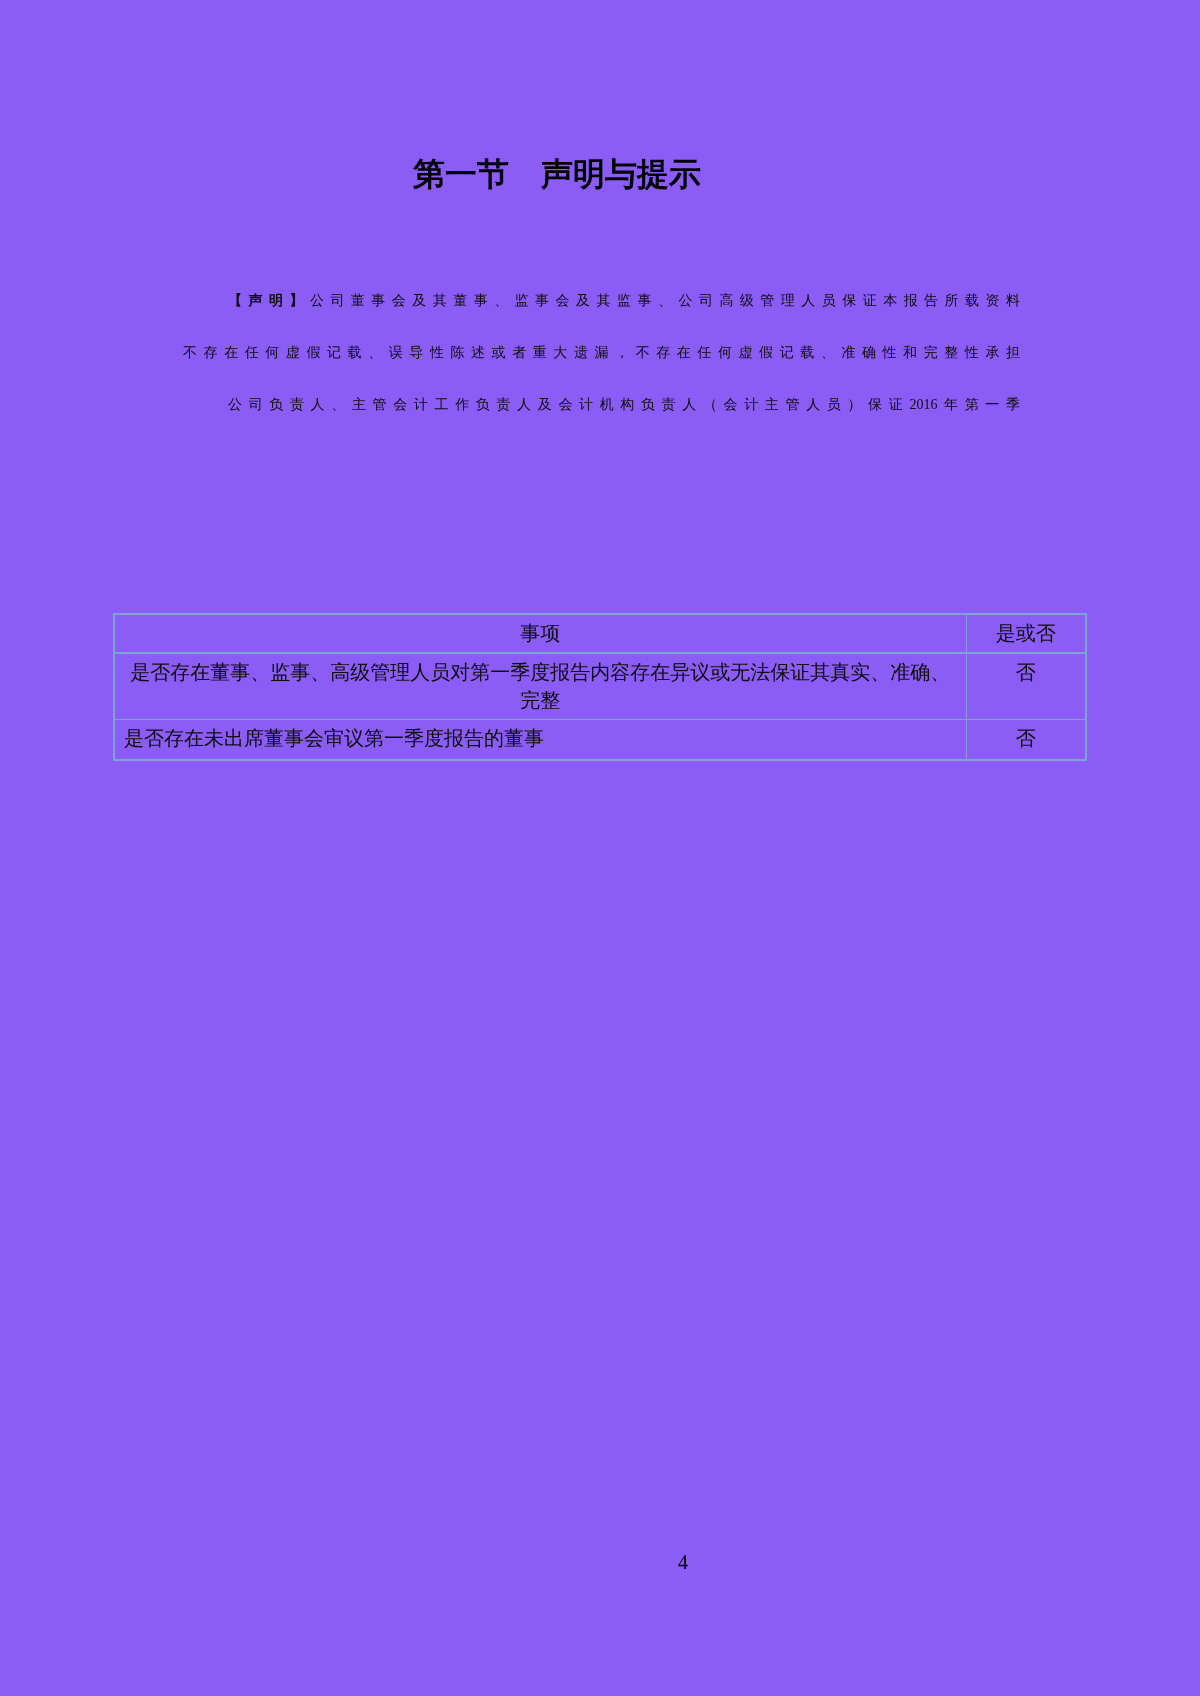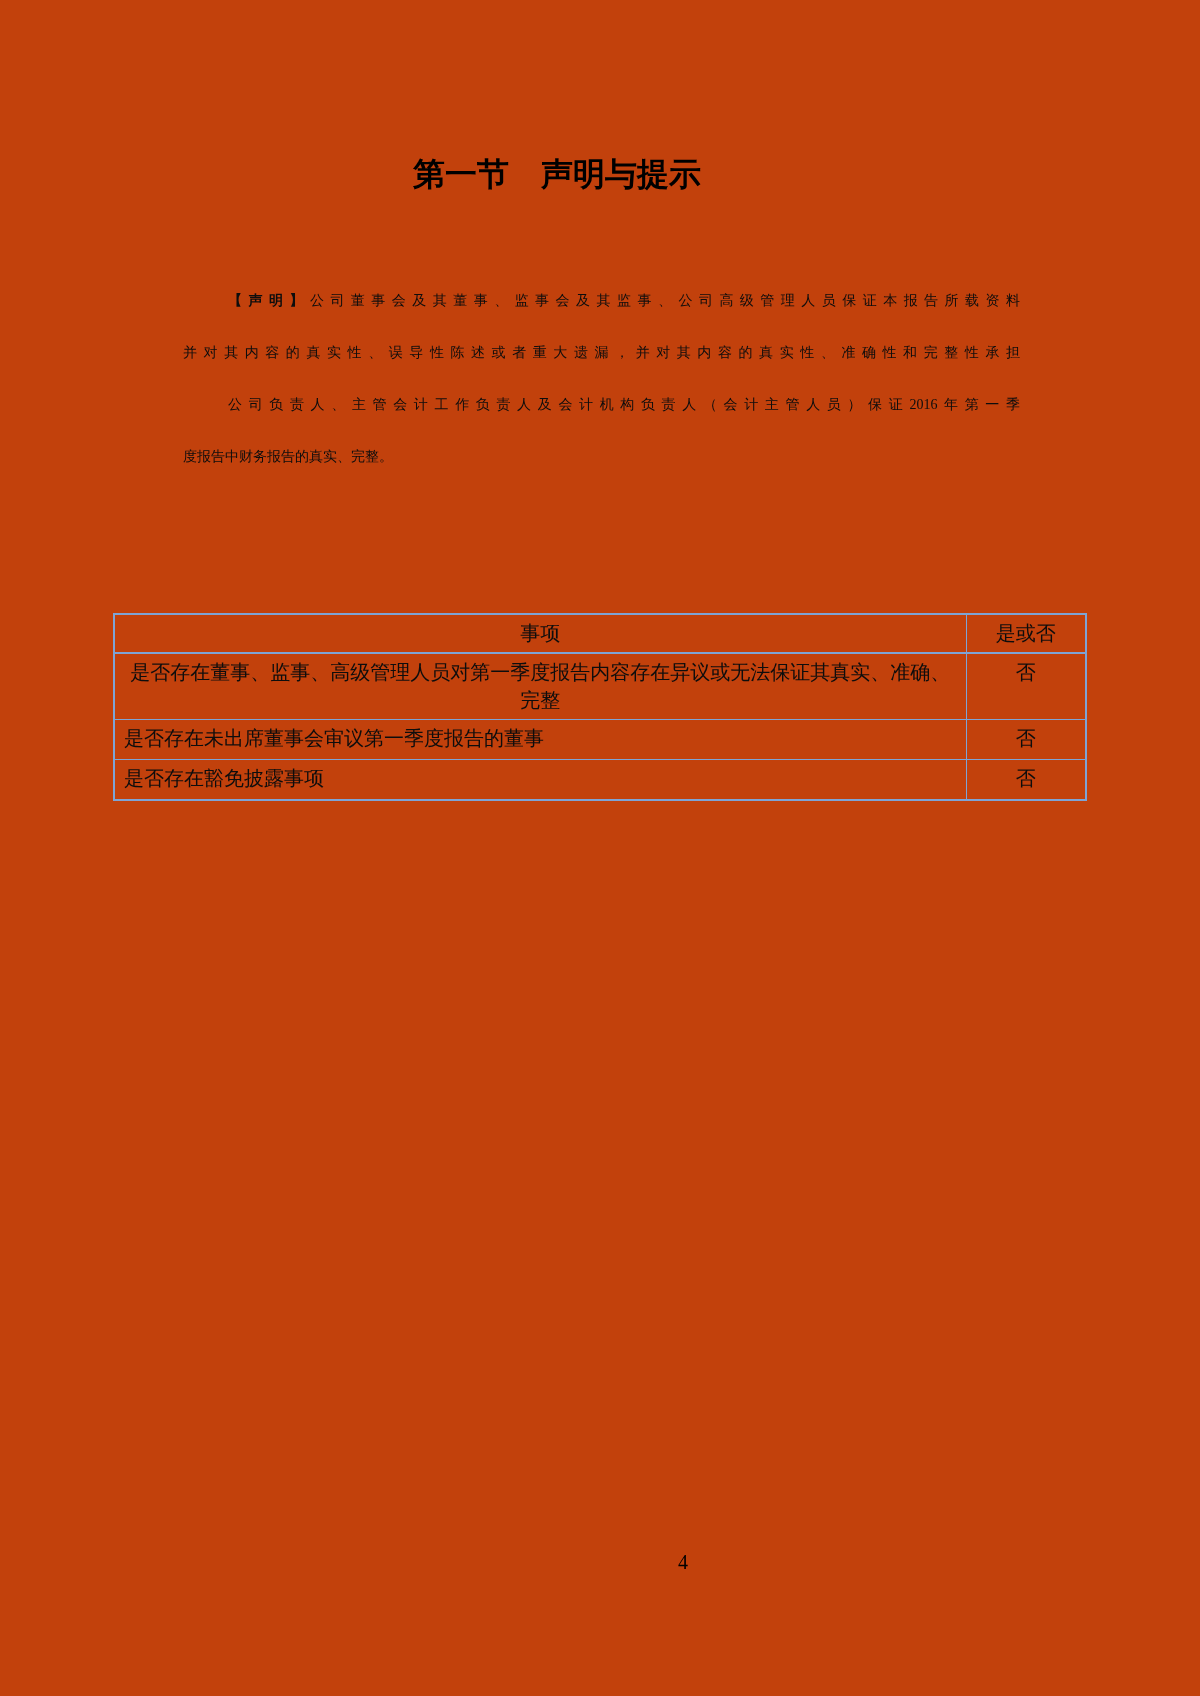--- a/index.html
+++ b/index.html
@@ -4,21 +4,21 @@
 <style>
   html, body {
     margin: 0;
     padding: 0;
     background: #ffffff;
   }
   .page {
     position: relative;
     width: 1200px;
     height: 1696px;
-    background: #c2410c;
+    background: #8b5cf6;
     overflow: hidden;
     font-family: "Liberation Serif", "DejaVu Serif", serif;
     color: #111111;
   }
   .doc-title {
     position: absolute;
     top: 152px;
     left: -43px;
     width: 1200px;
     text-align: center;
@@ -105,26 +105,25 @@
 <body>
 
 <div class="page">
 
   <div class="doc-title">第一节　声明与提示</div>
 
   <div class="body-text">
 
     <div class="paragraph">
       <div class="line just indent"><span class="bold">【声明】</span><span>公司董事会及其董事、监事会及其监事、公司高级管理人员保证本报告所载资料</span></div>
-      <div class="line just">并对其内容的真实性、误导性陈述或者重大遗漏，并对其内容的真实性、准确性和完整性承担</div>
+      <div class="line just">不存在任何虚假记载、误导性陈述或者重大遗漏，不存在任何虚假记载、准确性和完整性承担</div>
     </div>
 
     <div class="paragraph">
       <div class="line just indent">公司负责人、主管会计工作负责人及会计机构负责人（会计主管人员）保证2016年第一季</div>
-      <div class="line plain">度报告中财务报告的真实、完整。</div>
     </div>
 
 
   </div>
 
   <table class="decl-table" style="border-color: rgb(126, 164, 214);">
     <colgroup>
       <col style="width: 852px;">
       <col style="width: 120px;">
     </colgroup>
@@ -137,22 +136,18 @@
     <tbody>
       <tr class="row-tall">
         <td class="item-cell" style="border-color: rgb(126, 164, 214); text-align: center;">是否存在董事、监事、高级管理人员对第一季度报告内容存在异议或无法保证其真实、准确、
 完整</td>
         <td class="answer-cell" style="border-color: rgb(126, 164, 214);">否</td>
       </tr>
       <tr class="row-short">
         <td class="item-cell" style="border-color: rgb(126, 164, 214);">是否存在未出席董事会审议第一季度报告的董事</td>
         <td class="answer-cell" style="border-color: rgb(126, 164, 214);">否</td>
       </tr>
-      <tr class="row-short">
-        <td class="item-cell" style="border-color: rgb(126, 164, 214);">是否存在豁免披露事项</td>
-        <td class="answer-cell" style="border-color: rgb(126, 164, 214);">否</td>
-      </tr>
     </tbody>
   </table>
 
   <div class="page-footer">4</div>
 
 </div>
 
 </body></html>

